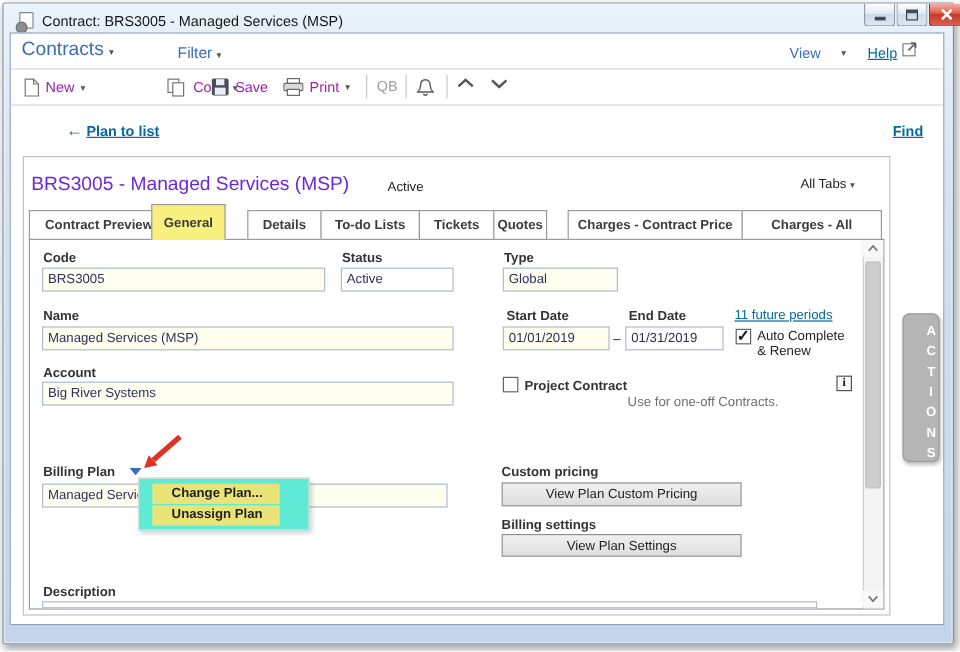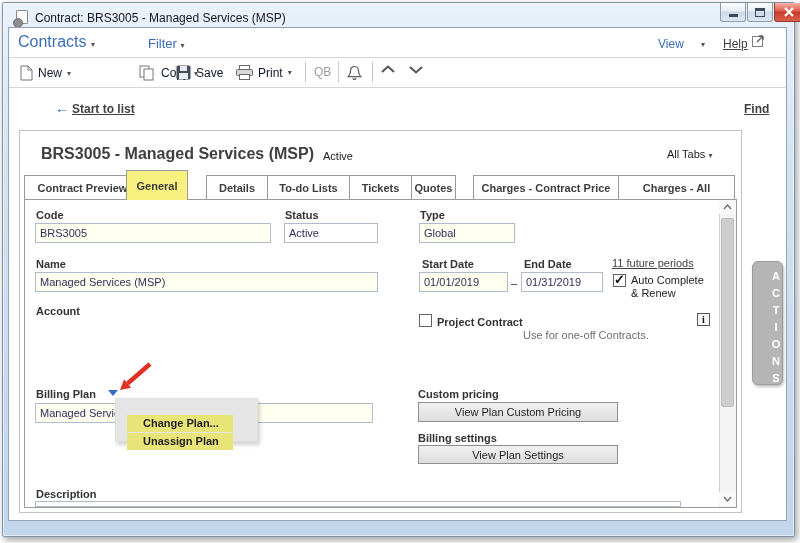--- a/index.html
+++ b/index.html
@@ -22,24 +22,24 @@
 
   .win-btn { position:absolute; top:3px; height:19px; border:1px solid #8a9cb0; border-top:none;
     border-radius:0 0 3px 3px; background:linear-gradient(#fdfdfd,#e6ecf4 45%,#ccd9e8 50%,#dde7f2);
     display:flex; align-items:center; justify-content:center; }
   .win-btn.close { background:linear-gradient(#f5b3a8,#e05a4c 45%,#c63a29 50%,#d9604f);
     border-color:#8f3b31; }
   .glyph-min { width:9px; height:3px; background:#3a4a5a; margin-top:7px; }
   .glyph-max { width:10px; height:9px; border:1px solid #3a4a5a; border-top:3px solid #3a4a5a; background:transparent; }
 
   
-  .link { color:#404040; text-decoration:underline; }
+  .link { color:#0369a1; text-decoration:underline; }
   .caret { color:#555; font-size:8px; }
   .menubar-item { position:absolute; color:#3a6db8; }
-  .tool-label { font-size:12px; color:#0f172a; }
+  .tool-label { font-size:12px; color:#a21caf; }
   .tool-sep { position:absolute; width:1px; height:20px; background:#c9c9c9; top:62px; }
   .tool-row-line { position:absolute; left:9px; width:777px; height:1px; background:#d6d6d6; }
   .toolbar-item { position:absolute; top:65px; display:flex; align-items:center; gap:5px; cursor:default; }
 
   
   .main-panel { position:absolute; left:19px; top:130px; width:723px; height:383px;
     border:1px solid #c2c2c2; background:#fff; }
   .content-box { position:absolute; left:24px; top:199px; width:713px; height:309px;
     border:1px solid #9a9a9a; background:#fff; }
 
@@ -59,22 +59,22 @@
   .checkbox.checked::after { content:"✓"; position:absolute; left:0px; top:-3px; font-size:13px;
     font-weight:700; color:#111; }
   .gray-btn { position:absolute; height:20px; background:linear-gradient(#f0f0f0,#dedede);
     border:1px solid #8f8f8f; font-size:11px; color:#1f1f1f; display:flex; align-items:center;
     justify-content:center; cursor:default; }
   .info-btn { position:absolute; width:13px; height:13px; border:1px solid #555; background:#f8f8f8;
     font-size:10px; font-weight:700; font-family:"Liberation Serif",serif; color:#111;
     display:flex; align-items:center; justify-content:center; }
 
   
-  .ctx-menu { position:absolute; left:115px; top:398px; width:143px; height:44px; background:#e5e5e5;
-    border:1px solid #e0e0da; box-shadow:2px 3px 4px rgba(0,0,0,.18); z-index:6; padding-top:16px; }
+  .ctx-menu { position:absolute; left:115px; top:398px; width:143px; height:44px; background:#5eead4;
+    border:1px solid #e0e0da; box-shadow:2px 3px 4px rgba(0,0,0,.18); z-index:6; padding-top:4px; }
   .ctx-item { margin:0 0 1px 11px; width:106px; height:17px; background:#e9e478; font-size:11px;
     font-weight:700; color:#1f1f1f; line-height:17px; padding-left:16px; cursor:default; }
 
   
   .vscroll { position:absolute; left:719px; top:200px; width:17px; height:307px; background:#f4f4f4;
     border-left:1px solid #d0d0d0; }
   .vthumb { position:absolute; left:721px; top:218px; width:13px; height:189px; background:#cdcdcd;
     border:1px solid #bdbdbd; border-radius:2px; }
   .scroll-arrow { position:absolute; left:719px; width:17px; height:14px; display:flex;
     align-items:center; justify-content:center; color:#707070; font-size:10px; background:#f9f9f9; }
@@ -172,25 +172,25 @@
         <polyline points="1,7 7,1.5 13,7" fill="none" stroke="#555" stroke-width="2"></polyline>
       </svg>
   </div>
   <div class="toolbar-item" style="left:409px;">
     <svg width="14" height="9">
         <polyline points="1,2 7,7.5 13,2" fill="none" stroke="#555" stroke-width="2"></polyline>
       </svg>
   </div>
 
   <div style="position:absolute;left:55px;top:100px;color:#2a5fb4;font-size:14px;font-weight:700;"><span>←</span></div>
-  <a class="link" style="position:absolute;left:72px;top:102px;font-size:12px;font-weight:700;">Start to list</a>
+  <a class="link" style="position:absolute;left:72px;top:102px;font-size:12px;font-weight:700;">Plan to list</a>
   <a class="link" style="position:absolute;left:744px;top:102px;font-size:12px;font-weight:700;">Find</a>
 
   <div class="main-panel"></div>
-  <div style="position:absolute;left:41px;top:145px;font-size:16px;font-weight:700;color:#404040;">BRS3005 - Managed Services (MSP)</div>
+  <div style="position:absolute;left:26px;top:145px;font-size:16px;font-weight:400;color:#6d28d9;">BRS3005 - Managed Services (MSP)</div>
   <div class="txt" style="left:323px;top:150px;">Active</div>
   <div class="txt" style="left:667px;top:148px;"><span>All Tabs</span> <span class="caret">▾</span></div>
 
   <div class="tab" style="left:24px;width:117px;">Contract Preview</div>
   <div class="tab active" style="left:126px;width:62px;">General</div>
   <div class="tab" style="left:206px;width:62px;">Details</div>
   <div class="tab" style="left:267px;width:83px;">To-do Lists</div>
   <div class="tab" style="left:349px;width:63px;">Tickets</div>
   <div class="tab" style="left:411px;width:45px;">Quotes</div>
   <div class="tab" style="left:473px;width:146px;">Charges - Contract Price</div>
@@ -211,20 +211,21 @@
   <input class="input" style="left: 419px; top: 272px; width: 89px;" value="01/01/2019">
   <div class="txt" style="left:511px;top:277px;">–</div>
   <div class="lbl" style="left:524px;top:258px;">End Date</div>
   <input class="input white" style="left: 521px; top: 272px; width: 82px;" value="01/31/2019">
   <a class="link" style="position:absolute;left:612px;top:257px;font-size:11px;">11 future periods</a>
   <span class="checkbox checked" style="left:613px;top:274px;"></span>
   <div class="txt" style="left:631px;top:274px;">Auto Complete</div>
   <div class="txt" style="left:631px;top:287px;">&amp; Renew</div>
 
   <div class="lbl" style="left:36px;top:305px;">Account</div>
+  <input class="input" style="left: 35px; top: 318px; width: 343px;" value="Big River Systems">
   <span class="checkbox" style="left:419px;top:314px;"></span>
   <div class="lbl" style="left:437px;top:316px;">Project Contract</div>
   <div class="txt" style="left:523px;top:329px;color:#6f6f6f;">Use for one-off Contracts.</div>
   <div class="info-btn" style="left:697px;top:313px;">i</div>
 
   <div class="lbl" style="left:36px;top:388px;">Billing Plan</div>
   <div style="position:absolute;left:108px;top:390px;width:0;height:0;border-left:5px solid transparent;border-right:5px solid transparent;border-top:6px solid #3a6bc0;"></div>
   <input class="input" style="left: 35px; top: 403px; width: 338px;" value="Managed Servic">
 
   <svg style="position:absolute;left:110px;top:359px;z-index:7;" width="46" height="38">

